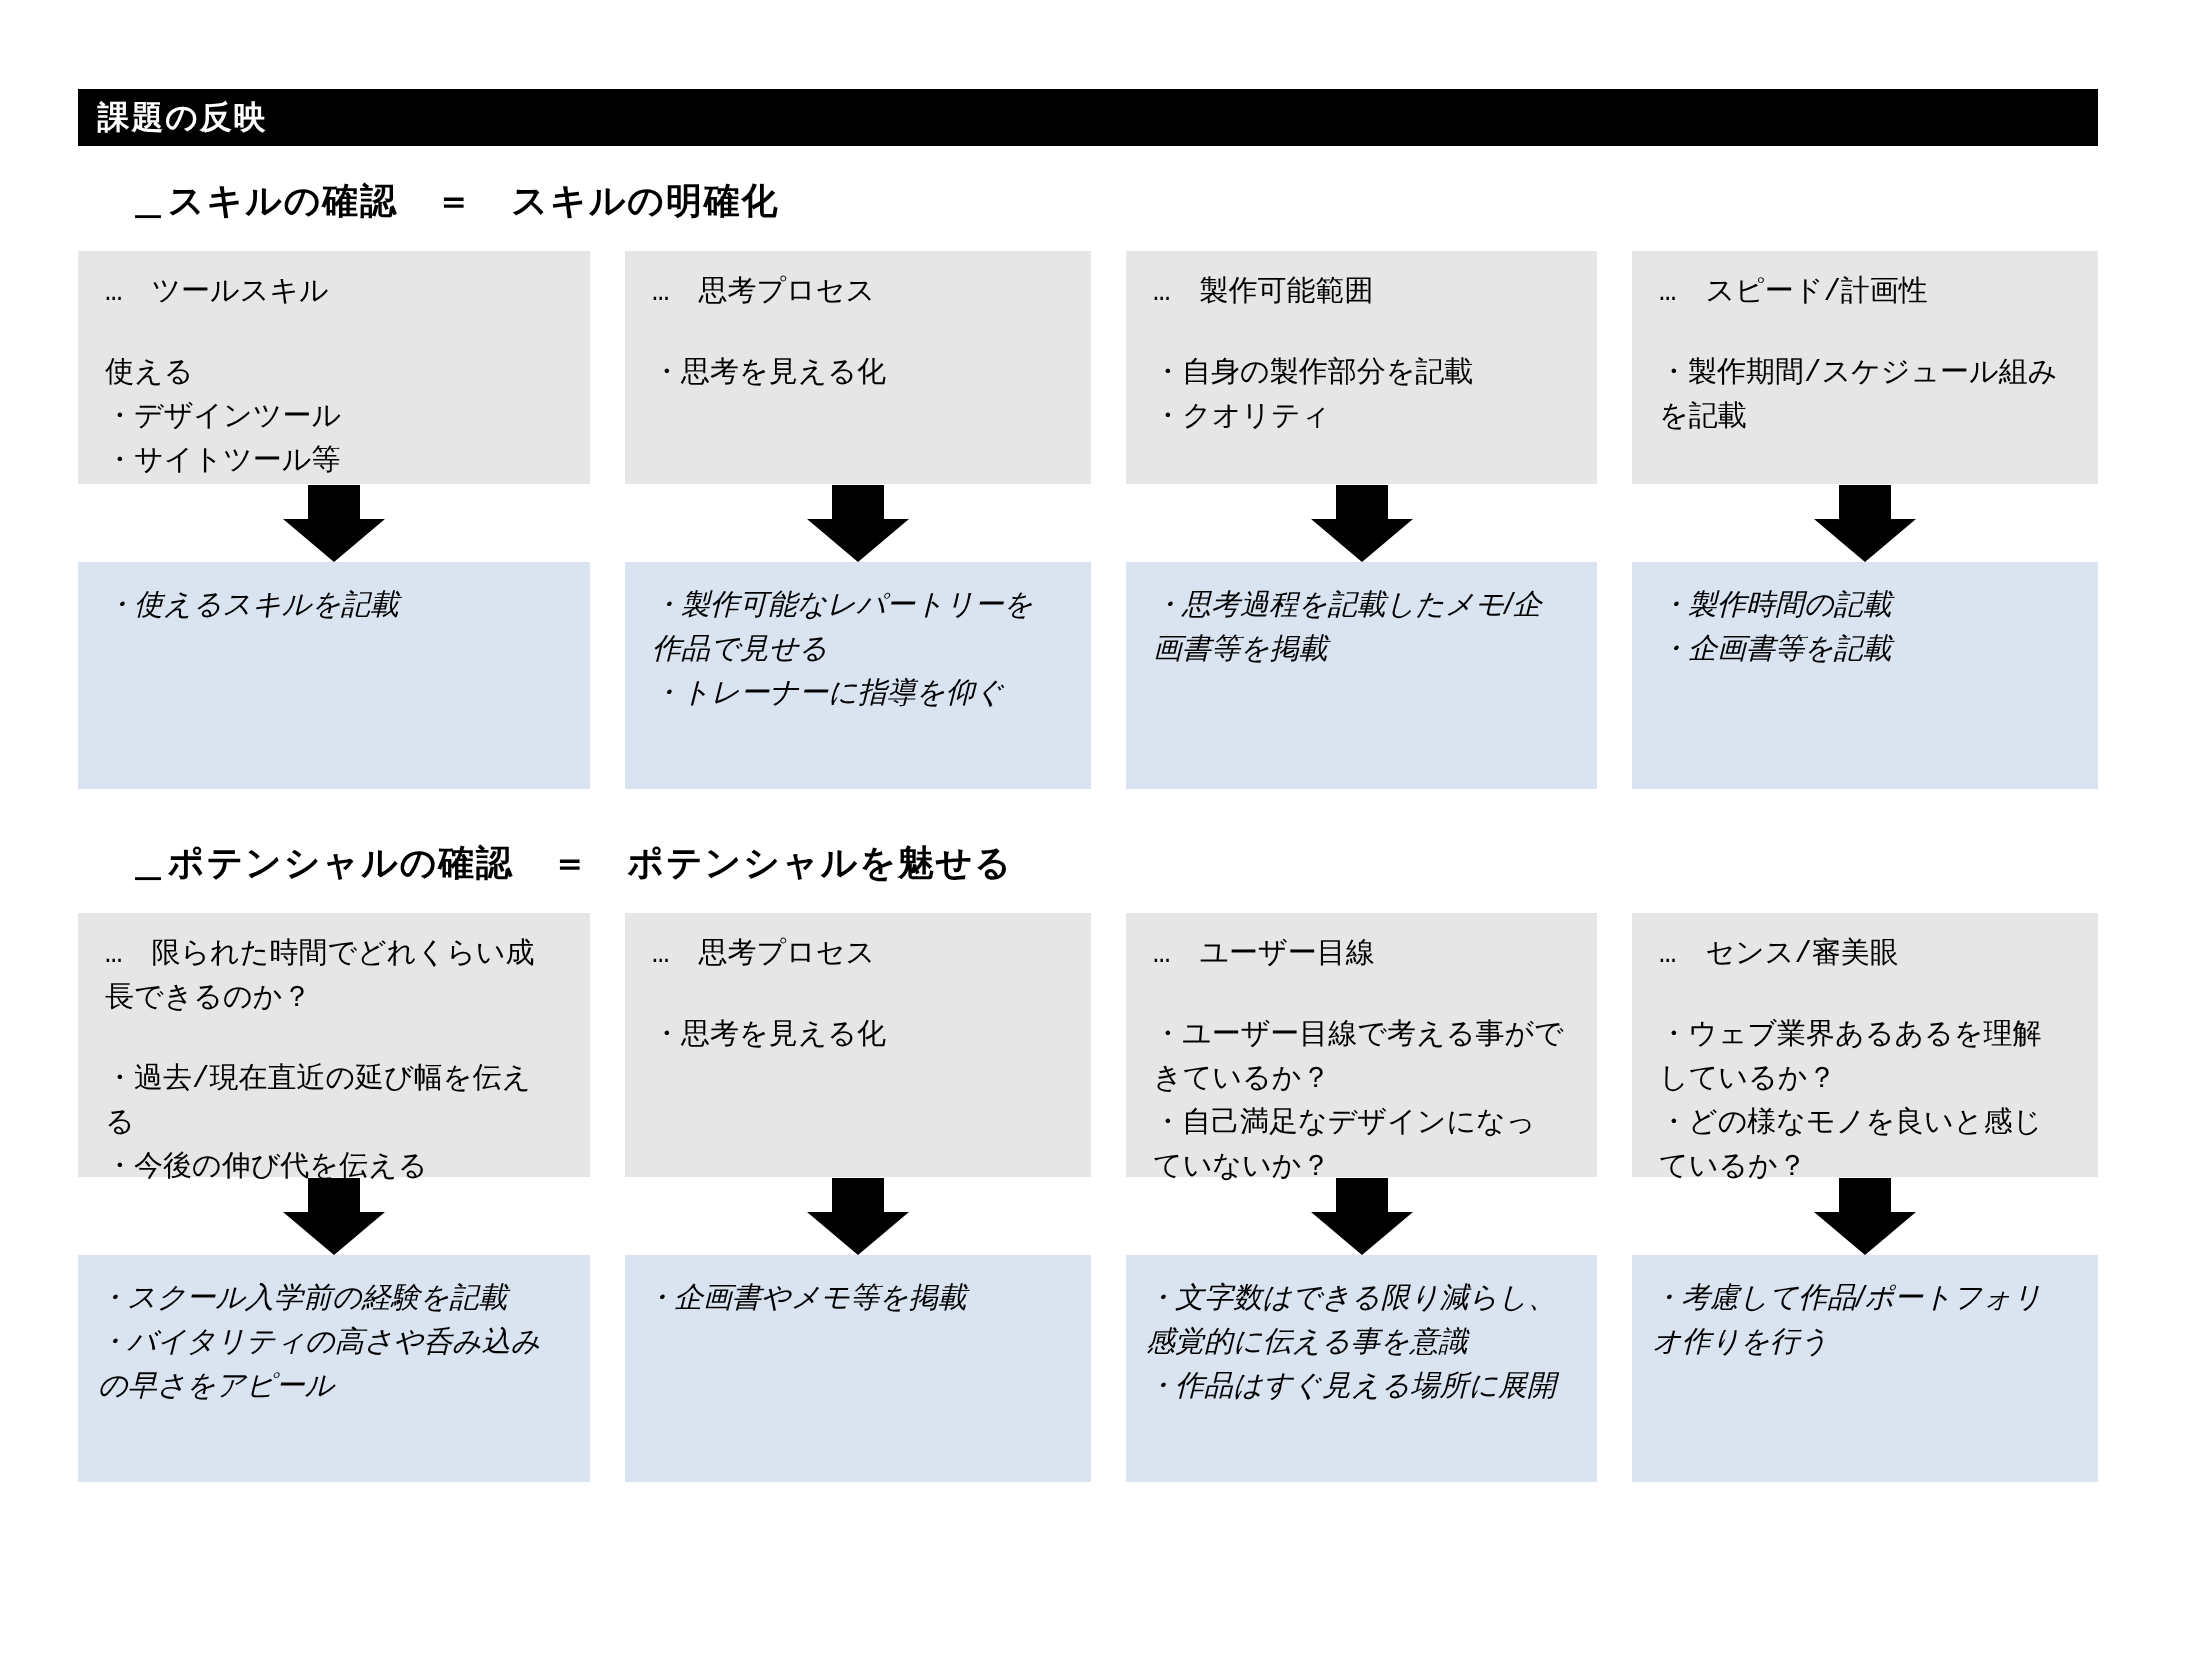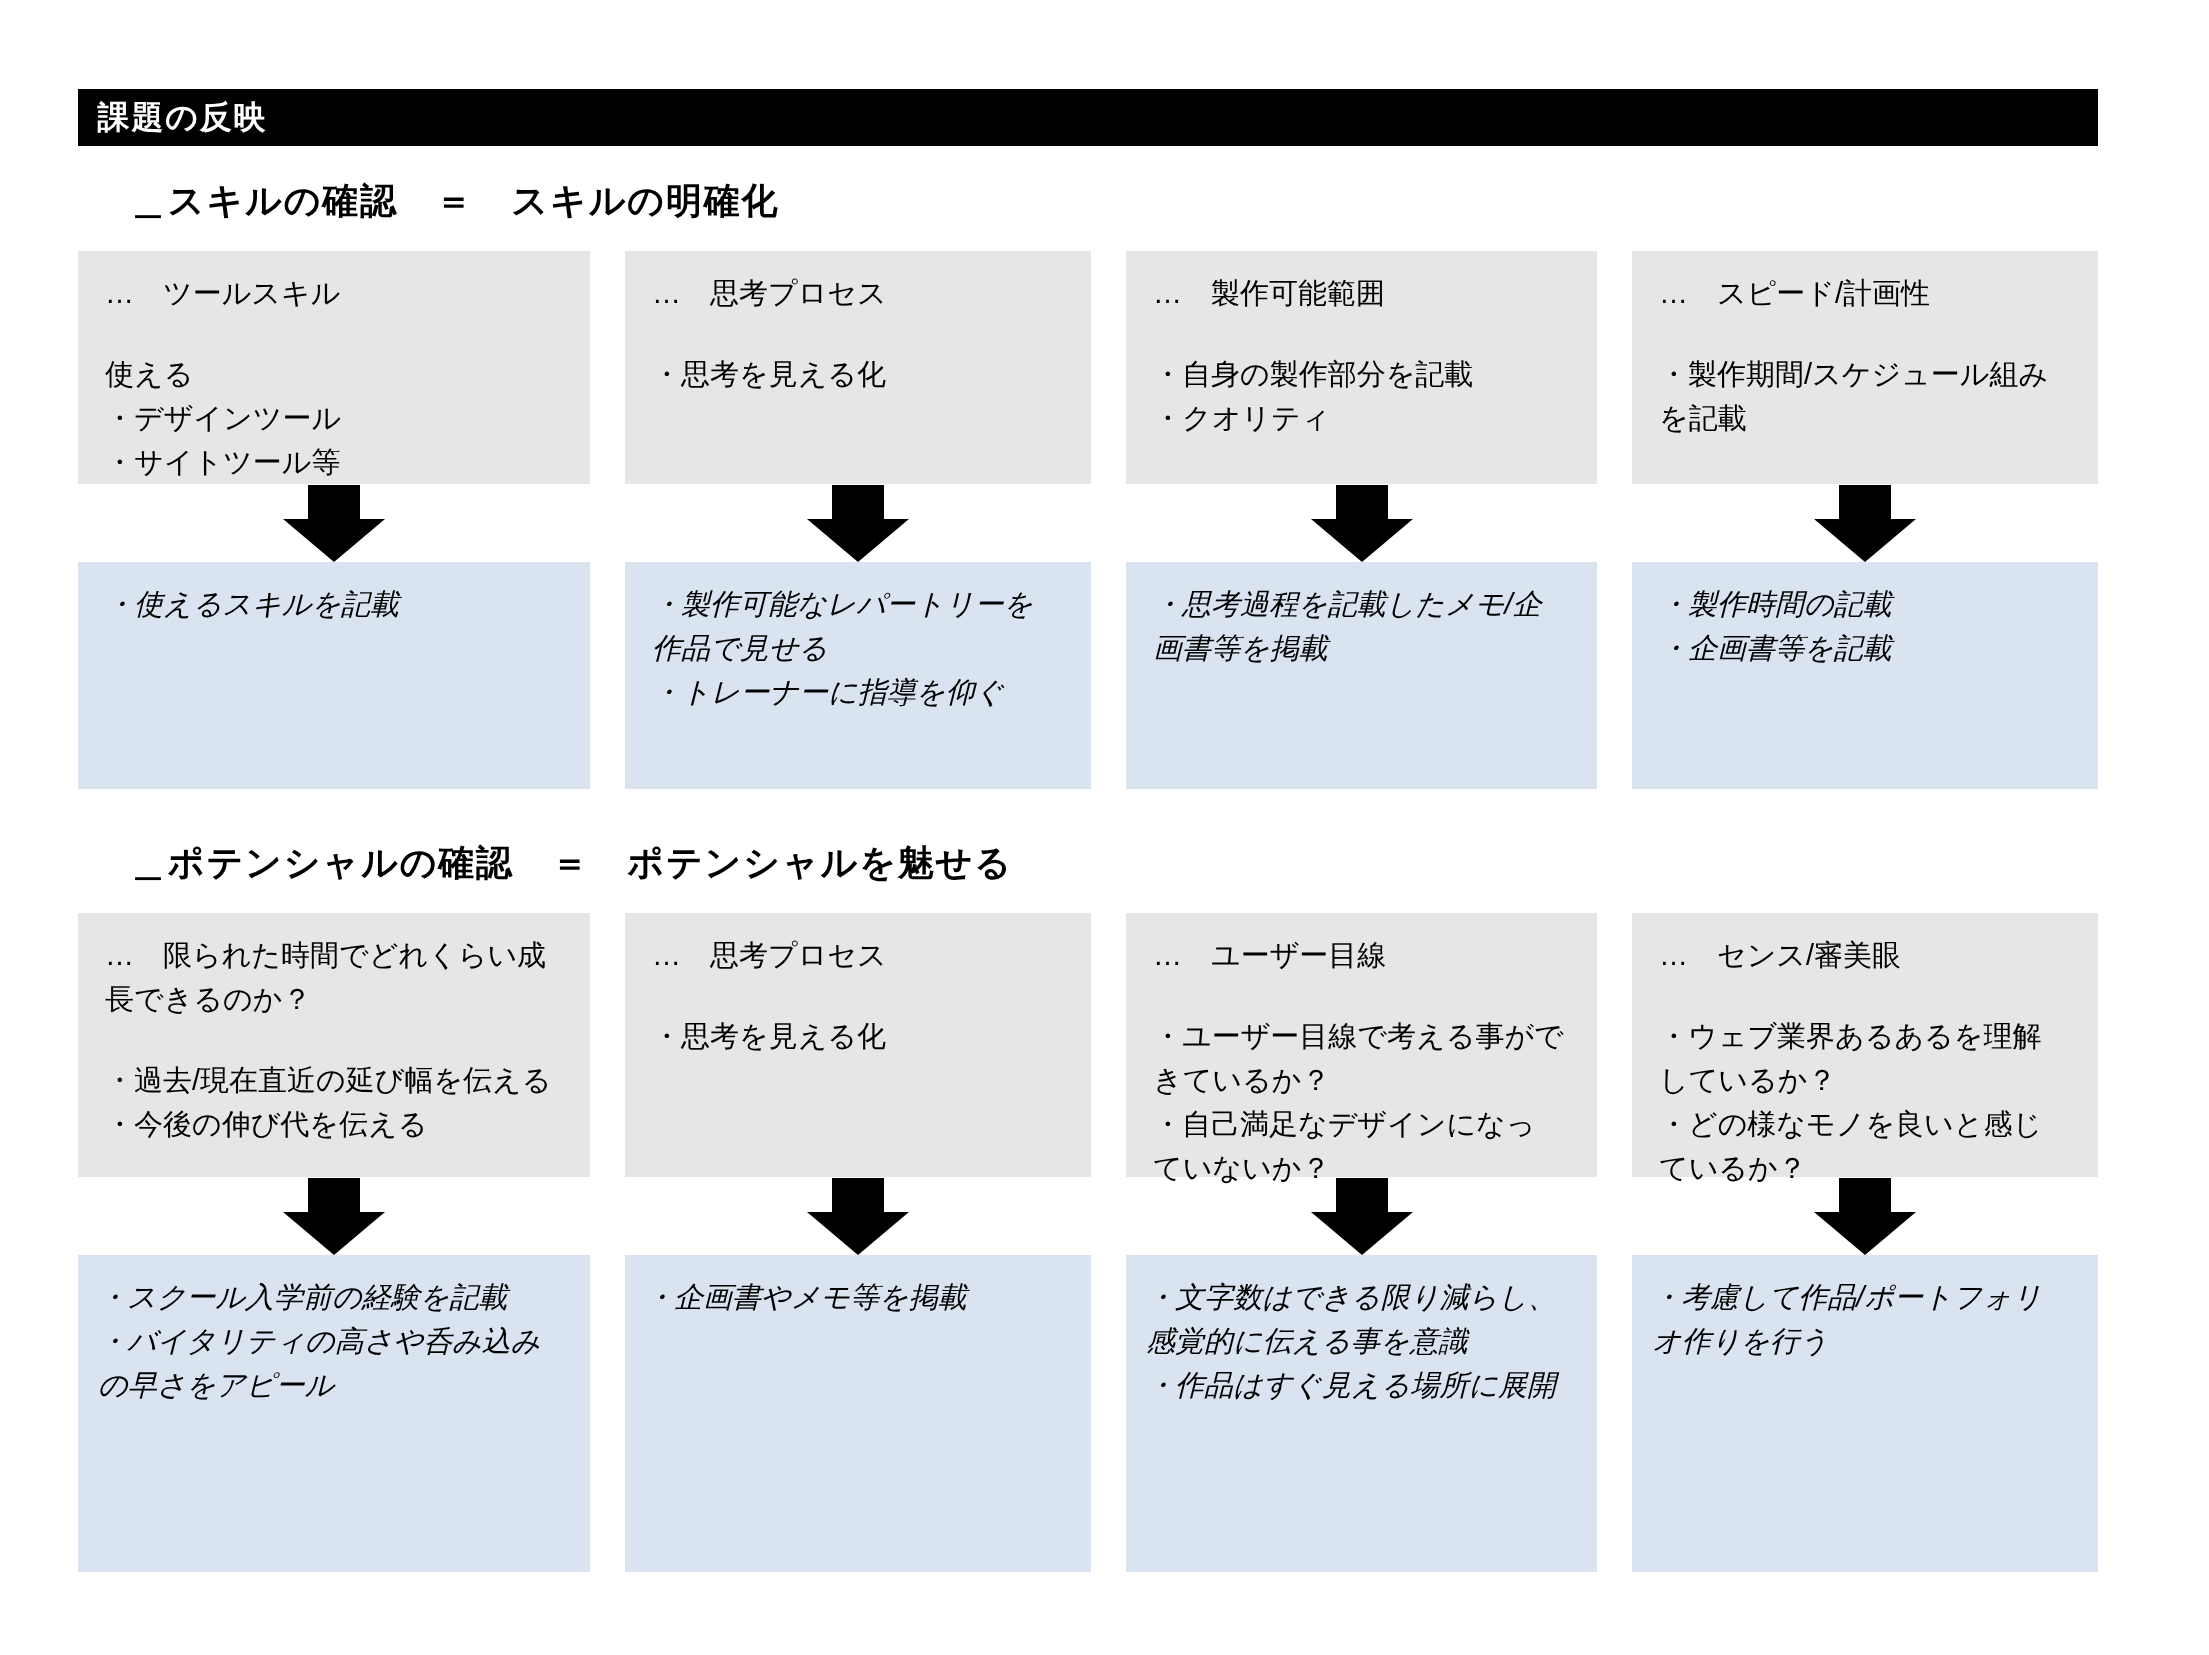--- a/index.html
+++ b/index.html
@@ -18,26 +18,26 @@
   }
   .section-heading{
     font-size:36px;font-weight:bold;margin:50px 0 0 52px;letter-spacing:1.8px;
   }
   .sec1 .section-heading{margin-top:31px;}
   .row{
     display:grid;grid-template-columns:512px 466px 471px 466px;column-gap:35px;
   }
   .top-row{margin-top:25px;}
   .box{box-sizing:border-box;padding:19.6px 32px 18px 27px;font-size:29px;line-height:1.52;}
-  .box.gray{background:#e7e6e6;}
+  .box.gray{background:#e7e6e6;font-family:Liberation Mono, monospace;}
   .box.blue{background:#dae3f0;font-style:italic;}
   .sec1 .box.gray{height:233px;}
   .sec1 .box.blue{height:227px;}
   .sec2 .box.gray{height:264px;}
-  .sec2 .box.blue{height:317px;padding-left:20px;}
+  .sec2 .box.blue{height:227px;padding-left:20px;}
   .box-header{white-space:pre-wrap;}
   .box-body{margin-top:37px;}
   .box-line{white-space:pre-wrap;}
   .arrow-row{height:78px;align-items:center;}
   .arrow{display:flex;flex-direction:column;align-items:center;width:100%;}
   .arrow-stem{width:52px;height:34px;background:#000;}
   .arrow-head{width:0;height:0;border-left:51px solid transparent;border-right:51px solid transparent;border-top:43px solid #000;}
 </style>
 </head>
 <body>

